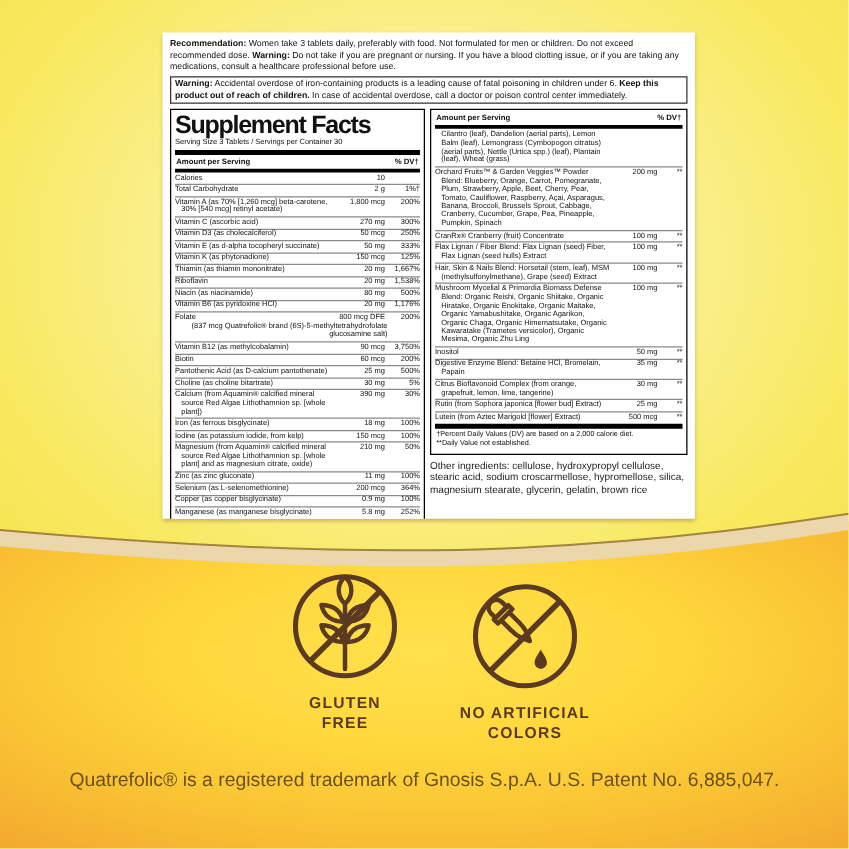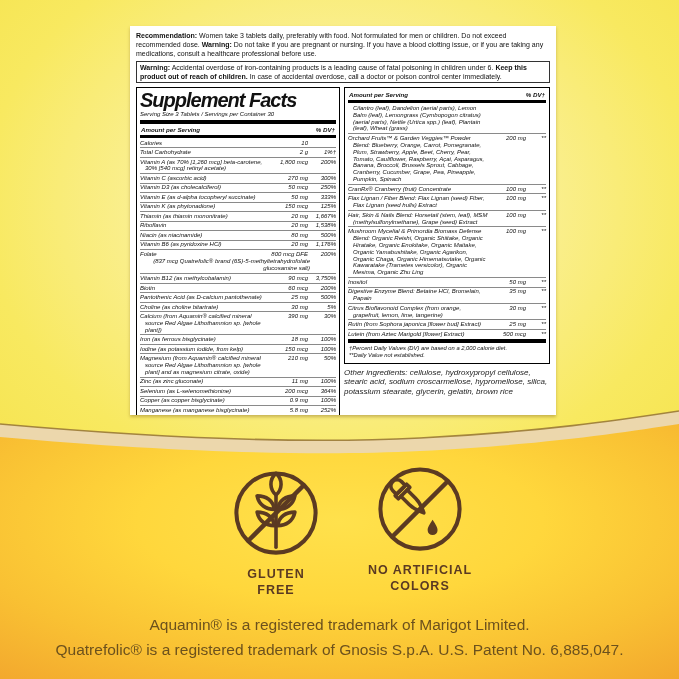--- a/index.html
+++ b/index.html
@@ -13,21 +13,21 @@
 
   
   .card{
     position:absolute;left:130px;top:26px;width:426px;height:389px;
     background:#fff;padding:5px 6px;overflow:hidden;
     box-shadow:0 2px 3px rgba(140,110,40,.45);
     color:#111;
   }
   .reco{margin:0 0 3px 0;font-size:7px;line-height:1.3;}
   .warnbox{border:1px solid #333;padding:1px 3px;font-size:7px;line-height:1.3;}
-  .cols{display:flex;gap:4px;margin-top:4px;align-items:flex-start;font-style:italic;}
+  .cols{display:flex;gap:4px;margin-top:4px;align-items:flex-start;}
   .facts-box{border:1.3px solid #000;padding:2px 3px;background:#fff;}
   .facts-box.left{width:210px;}
   .facts-right{width:206px;}
   .facts-box.right{width:206px;}
   .sf-title{font-size:20px;font-weight:bold;letter-spacing:-1px;white-space:nowrap;line-height:1.0;}
   .sf-serving{font-size:6px;line-height:1.3;margin:1px 0 1px 0;}
   .bar4{height:4px;background:#000;margin:1px 0;}
   .bar2{height:2.5px;background:#000;margin:1px 0;}
   .hr{height:0;border-top:0.7px solid #8a8a8a;}
   .sf-header{display:flex;justify-content:space-between;font-weight:bold;font-size:6.2px;padding:1px 1px;}
@@ -38,21 +38,21 @@
   .row .dv{width:28px;text-align:right;white-space:nowrap;}
   .facts-box.right .row .am{width:38px;}
   .facts-box.right .row .dv{width:20px;}
   .sub{font-size:6px;line-height:1.15;text-align:right;padding-right:26px;padding-bottom:1px;}
   .footnotes{font-size:5.8px;line-height:1.25;padding:1px 1px 1px 1px;}
   .other-ing{margin:4px 0 0 0;font-size:8px;line-height:1.22;color:#222;}
 
   
   .badge{position:absolute;display:flex;flex-direction:column;align-items:center;}
   .badge .lbl{margin-top:9px;font-weight:bold;font-size:12.5px;line-height:1.25;letter-spacing:1px;color:#5B3A22;text-align:center;}
-  #badge-gluten{left:211px;top:468px;width:130px;}
+  #badge-gluten{left:211px;top:456px;width:130px;}
   #badge-colors{left:354px;top:464px;width:132px;}
 
   
   .tm{position:absolute;left:0;right:0;top:612px;text-align:center;
       font-size:15.5px;line-height:1.62;color:#6C511D;}
 </style>
 </head>
 <body>
 
 <div class="stage">
@@ -309,21 +309,21 @@
                 <span class="am">500 mcg</span>
                 <span class="dv">**</span>
               </div>
             </div>
           <div class="bar4"></div>
           <div class="footnotes">
             <div>†Percent Daily Values (DV) are based on a 2,000 calorie diet.</div>
             <div>**Daily Value not established.</div>
           </div>
         </div>
-        <p class="other-ing">Other ingredients: cellulose, hydroxypropyl cellulose, stearic acid, sodium croscarmellose, hypromellose, silica, potassium stearate, glycerin, gelatin, brown rice</p>
+        <p class="other-ing">Other ingredients: cellulose, hydroxypropyl cellulose, stearic acid, sodium croscarmellose, hypromellose, silica, magnesium stearate, glycerin, gelatin, brown rice</p>
       </div>
 
     </div>
   </div>
 
   <div class="badge" id="badge-gluten">
     <svg width="90" height="90" viewBox="0 0 100 100">
       <g stroke="#5B3A22" stroke-width="4.5" fill="none" stroke-linecap="round" stroke-linejoin="round">
         <circle cx="50" cy="50" r="44"></circle>
         <g stroke-width="4">
@@ -356,17 +356,16 @@
       </g>
       <path d="M64,62 c-3.5,5.5 -5.5,8.5 -5.5,11.5 a5.5,5.5 0 0 0 11,0 c0,-3 -2,-6 -5.5,-11.5 z" fill="#5B3A22"></path>
     </svg>
     <div class="lbl">
       <div>NO ARTIFICIAL</div>
       <div>COLORS</div>
     </div>
   </div>
 
   <div class="tm">
-    <div>Aquamin® is a registered trademark of Marigot Limited.</div>
     <div>Quatrefolic® is a registered trademark of Gnosis S.p.A. U.S. Patent No. 6,885,047.</div>
   </div>
 
 </div>
 
 </body></html>

